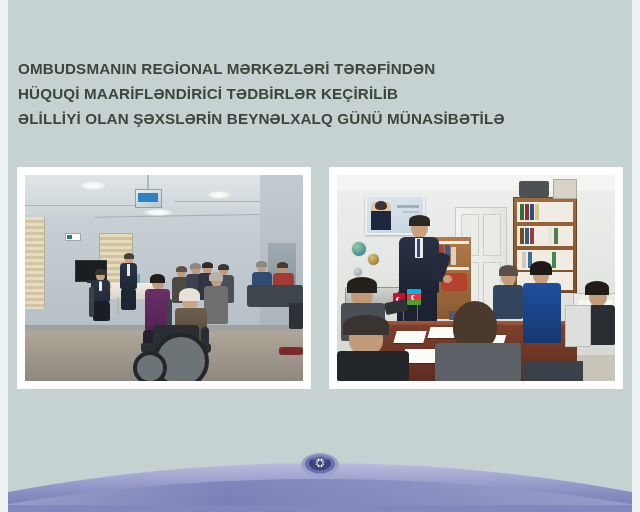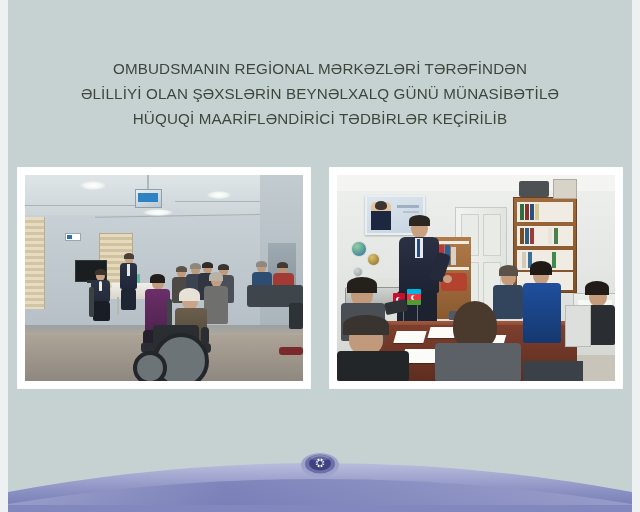--- a/index.html
+++ b/index.html
@@ -16,23 +16,22 @@
   }
   
   #canvas{
     position:absolute;left:8px;top:0;width:624px;height:512px;
     background:#c6d2d2;overflow:hidden;
   }
 
   
   #headline{
     position:absolute;left:0;top:56px;width:624px;
-    text-align:center;
     color:#3d463a;
-    font-weight:normal;
+    font-weight:bold;
     font-size:15.2px;
     line-height:25px;
     letter-spacing:.15px;
     padding:0 10px;
     box-sizing:border-box;
   }
   #headline .ln{display:block;white-space:nowrap;}
 
   
   .photo-frame{
@@ -147,22 +146,22 @@
   #foot-text .fl{display:block;}
 </style>
 </head>
 <body>
 
 <div id="card">
   <div id="canvas">
 
     <div id="headline">
       <span class="ln">OMBUDSMANIN REGİONAL MƏRKƏZLƏRİ TƏRƏFİNDƏN</span>
+      <span class="ln">HÜQUQİ MAARİFLƏNDİRİCİ TƏDBİRLƏR KEÇİRİLİB</span>
       <span class="ln">ƏLİLLİYİ OLAN ŞƏXSLƏRİN BEYNƏLXALQ GÜNÜ MÜNASİBƏTİLƏ</span>
-      <span class="ln">HÜQUQİ MAARİFLƏNDİRİCİ TƏDBİRLƏR KEÇİRİLİB</span>
     </div>
 
     <div id="photo-left" class="photo-frame">
       <div class="photo">
         <div class="lp-wall"></div>
         <div class="lp-ceil"></div>
         <div class="lp-ceilline" style="left:0;top:30px;width:120px;"></div>
         <div class="lp-ceilline" style="left:150px;top:26px;width:128px;"></div>
         <div class="lp-ceilline" style="left:70px;top:40px;width:208px;transform:rotate(-1deg);"></div>
         <div class="lp-light" style="left:55px;top:6px;width:26px;height:9px;"></div>

